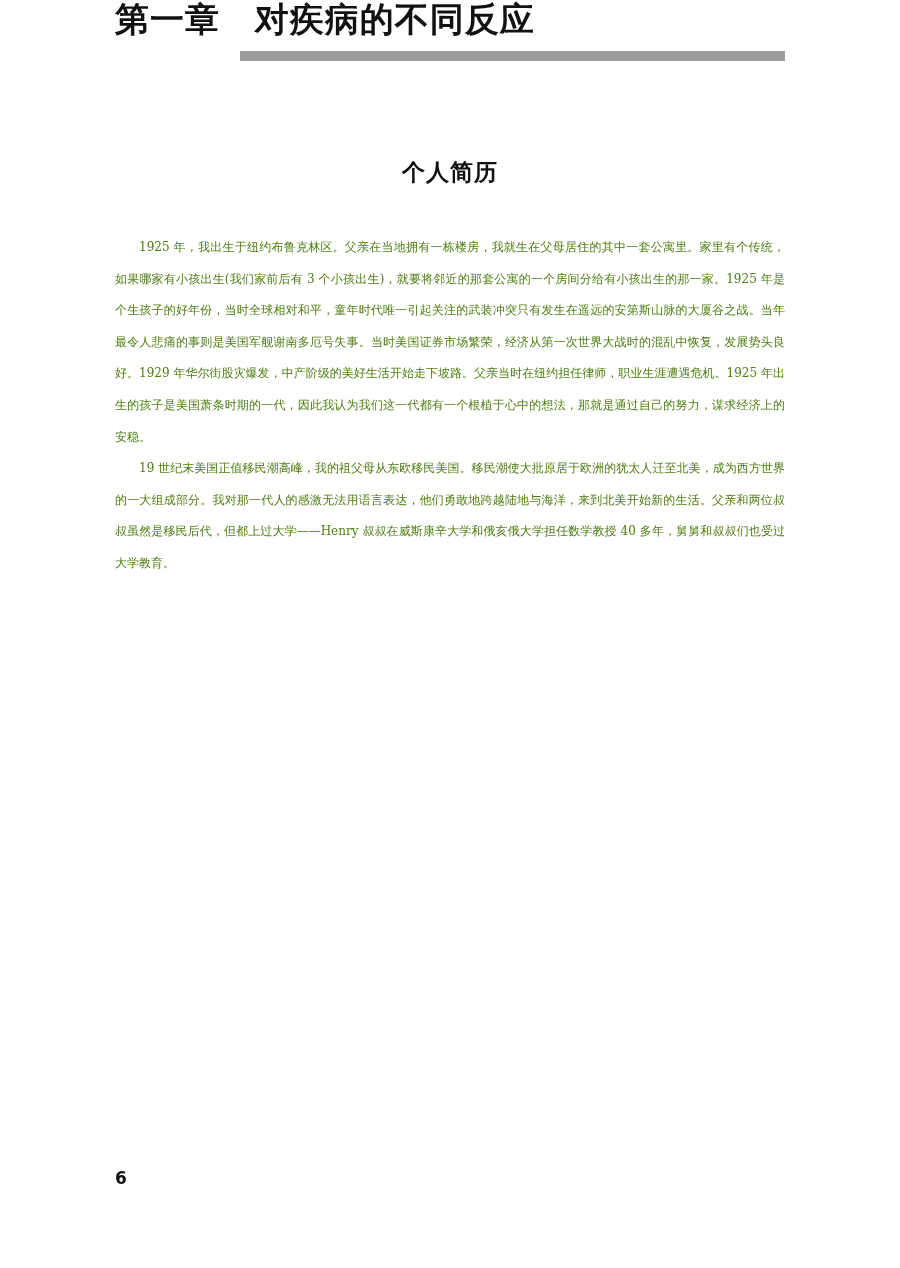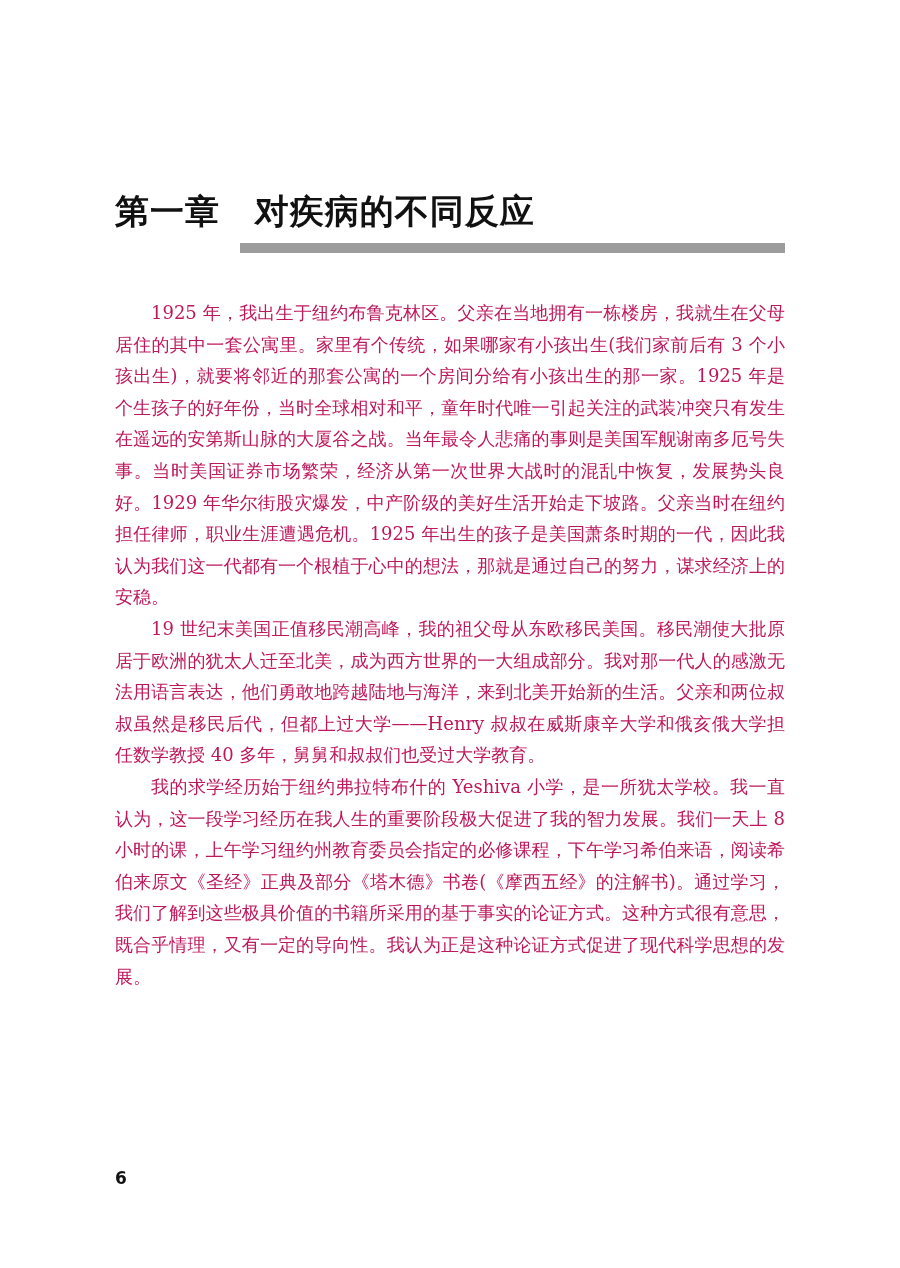--- a/index.html
+++ b/index.html
@@ -17,21 +17,20 @@
     color: #1a1a1a;
     box-sizing: border-box;
   }
   .content {
     position: absolute;
     left: 115px;
     top: 0;
     width: 670px;
   }
   .chapter-header {
-    margin-top: 192px;
   }
   .chapter-line {
     margin: 0;
     font-family: "DejaVu Sans", "Liberation Sans", sans-serif;
     font-weight: bold;
     font-size: 34px;
     line-height: 1.15;
     color: #111111;
     letter-spacing: 1px;
     white-space: nowrap;
@@ -57,26 +56,26 @@
     font-weight: 600;
     font-size: 23px;
     color: #111111;
     letter-spacing: 1px;
   }
   .body-text {
     margin-top: 44px;
   }
   .body-text p {
     margin: 0;
-    font-size: 18px;
+    font-size: 12px;
     line-height: 31.6px;
     text-align: justify;
     text-justify: inter-ideograph;
     text-indent: 2em;
-    color: #be185d;
+    color: #4d7c0f;
     word-break: break-all;
   }
   .page-footer {
     position: absolute;
     left: 115px;
     top: 1168px;
   }
   .page-number {
     font-family: "DejaVu Sans", "Liberation Sans", sans-serif;
     font-weight: bold;
@@ -91,25 +90,25 @@
   <div class="content">
 
     <header class="chapter-header">
       <h1 class="chapter-line">
         <span class="chapter-label">第一章</span>
         <span class="chapter-title">对疾病的不同反应</span>
       </h1>
       <div class="title-rule"></div>
     </header>
 
+    <h2 class="section-title">个人简历</h2>
 
     <main class="body-text">
       <p>1925 年，我出生于纽约布鲁克林区。父亲在当地拥有一栋楼房，我就生在父母居住的其中一套公寓里。家里有个传统，如果哪家有小孩出生(我们家前后有 3 个小孩出生)，就要将邻近的那套公寓的一个房间分给有小孩出生的那一家。1925 年是个生孩子的好年份，当时全球相对和平，童年时代唯一引起关注的武装冲突只有发生在遥远的安第斯山脉的大厦谷之战。当年最令人悲痛的事则是美国军舰谢南多厄号失事。当时美国证券市场繁荣，经济从第一次世界大战时的混乱中恢复，发展势头良好。1929 年华尔街股灾爆发，中产阶级的美好生活开始走下坡路。父亲当时在纽约担任律师，职业生涯遭遇危机。1925 年出生的孩子是美国萧条时期的一代，因此我认为我们这一代都有一个根植于心中的想法，那就是通过自己的努力，谋求经济上的安稳。</p>
       <p>19 世纪末美国正值移民潮高峰，我的祖父母从东欧移民美国。移民潮使大批原居于欧洲的犹太人迁至北美，成为西方世界的一大组成部分。我对那一代人的感激无法用语言表达，他们勇敢地跨越陆地与海洋，来到北美开始新的生活。父亲和两位叔叔虽然是移民后代，但都上过大学——Henry 叔叔在威斯康辛大学和俄亥俄大学担任数学教授 40 多年，舅舅和叔叔们也受过大学教育。</p>
-      <p>我的求学经历始于纽约弗拉特布什的 Yeshiva 小学，是一所犹太学校。我一直认为，这一段学习经历在我人生的重要阶段极大促进了我的智力发展。我们一天上 8 小时的课，上午学习纽约州教育委员会指定的必修课程，下午学习希伯来语，阅读希伯来原文《圣经》正典及部分《塔木德》书卷(《摩西五经》的注解书)。通过学习，我们了解到这些极具价值的书籍所采用的基于事实的论证方式。这种方式很有意思，既合乎情理，又有一定的导向性。我认为正是这种论证方式促进了现代科学思想的发展。</p>
     </main>
 
   </div>
 
   <footer class="page-footer">
     <span class="page-number">6</span>
   </footer>
 </div>
 
 </body></html>

